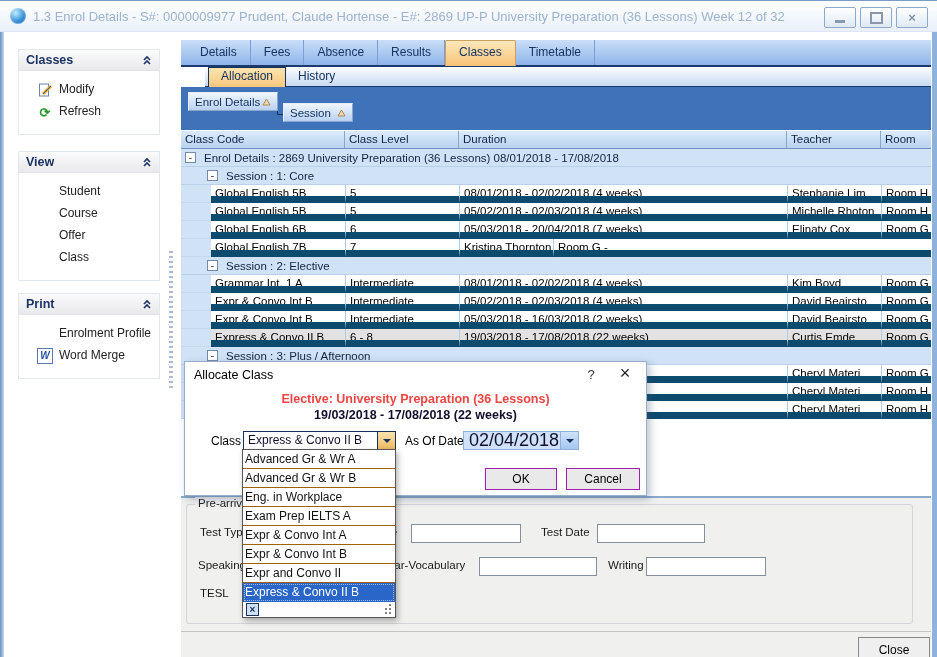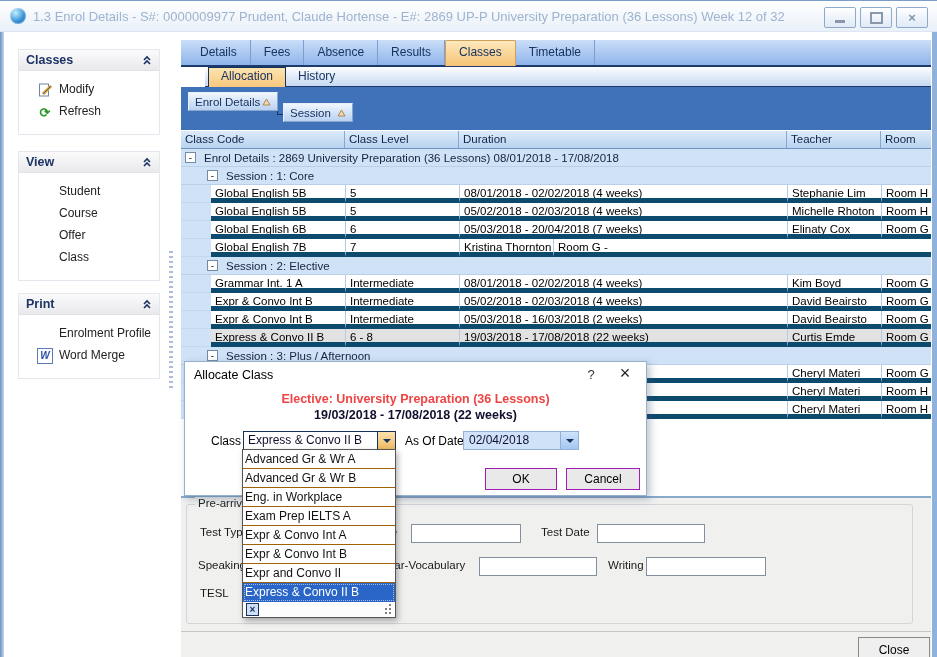--- a/index.html
+++ b/index.html
@@ -56,21 +56,21 @@
   .hc{padding-left:4px;line-height:16px;border-right:1px solid #86a9d2;box-sizing:border-box;overflow:hidden;white-space:nowrap;}
   .hc1{width:164px;} .hc2{width:114px;} .hc3{width:328px;} .hc4{width:94px;} .hc5{flex:1;border-right:none;}
   .gridbody{position:absolute;left:0;top:109px;right:0;height:347px;background:#fff;border-bottom:2px solid #88aacc;}
   .g1,.g2{height:18px;background:#cfe2f6;border-bottom:1px solid #bad0e8;display:flex;align-items:center;
           font-size:11.5px;color:#15233f;box-sizing:border-box;}
   .exp{width:11px;height:11px;border:1px solid #738aa8;background:#fff;font-size:10px;line-height:9px;text-align:center;
        color:#333;margin-right:8px;flex:none;box-sizing:border-box;}
   .g1 .exp{margin-left:4px;} .g2 .exp{margin-left:26px;}
   .drow{height:18px;display:flex;font-size:11.5px;color:#000;box-sizing:border-box;}
   .gut{width:30px;background:#cfe2f6;border-bottom:1px solid #c6d8ee;box-sizing:border-box;flex:none;}
-  .dc{border-right:1px solid #b4cbe4;border-bottom:5px solid #0c4a6e;padding-left:4px;line-height:17px;
+  .dc{border-right:1px solid #b4cbe4;border-bottom:7px solid #0c4a6e;padding-left:4px;line-height:17px;
       overflow:hidden;white-space:nowrap;box-sizing:border-box;flex:none;}
   .c1{width:135px;} .c2{width:114px;} .c3{width:328px;} .c4{width:94px;} .c5{flex:1;border-right:none;}
   .drow.selected .dc{background:#e2e2e2;}
   
   .bottompanel{position:absolute;left:0;right:0;top:458px;bottom:0;background:#f0f0ef;}
   .groupbox{position:absolute;left:5px;top:6px;width:725px;height:118px;border:1px solid #d5d5d9;border-radius:3px;}
   .gb-caption{position:absolute;left:8px;top:-8px;background:#f0f0ef;padding:0 3px;font-size:11.5px;color:#222;}
   .flabel{position:absolute;font-size:11.5px;color:#1a1a1a;white-space:nowrap;}
   .inp{position:absolute;height:19px;background:#fff;border:1px solid #828f9c;box-sizing:border-box;}
   .sep{position:absolute;left:0;right:0;top:133px;height:1px;background:#c4c4c4;}
@@ -84,21 +84,21 @@
   .dlg-close{position:absolute;right:12px;top:1px;font-size:18px;color:#222;width:18px;text-align:center;}
   .dlg-h1{position:absolute;left:0;right:0;top:30px;text-align:center;font-weight:bold;font-size:12.5px;color:#ef4444;}
   .dlg-h2{position:absolute;left:0;right:0;top:46px;text-align:center;font-weight:bold;font-size:12.5px;color:#10102e;}
   .dlg-label{position:absolute;font-size:12px;color:#000;}
   .combo{position:absolute;left:58px;top:69px;width:153px;height:19px;border:1px solid #16325c;background:#fff;
          font-size:12px;line-height:17px;padding-left:4px;color:#10102e;box-sizing:border-box;}
   .combo-btn{position:absolute;right:0;top:0;bottom:0;width:17px;background:linear-gradient(#fbe3ae,#eeb964);
              border-left:1px solid #16325c;display:flex;align-items:center;justify-content:center;}
   .arrow{width:0;height:0;border-left:4px solid transparent;border-right:4px solid transparent;border-top:4px solid #16325c;}
   .datecombo{position:absolute;left:278px;top:69px;width:116px;height:19px;border:1px solid #8fb0d8;background:#cfe2f8;
-             font-size:12px;line-height:17px;padding-left:5px;color:#10102e;box-sizing:border-box;}
+             font-size:18px;line-height:17px;padding-left:5px;color:#10102e;box-sizing:border-box;}
   .date-btn{position:absolute;right:0;top:0;bottom:0;width:17px;background:linear-gradient(#cfe2fa,#a5c7f0);
             border-left:1px solid #8fb0d8;display:flex;align-items:center;justify-content:center;}
   .dbtn{position:absolute;background:#e9e9e9;border:1px solid #a21caf;font-size:12px;text-align:center;
         line-height:20px;color:#000;height:22px;box-sizing:border-box;}
   .ok{left:300px;top:106px;width:72px;} .cancel{left:381px;top:106px;width:74px;}
   
   .ddlist{position:absolute;left:242px;top:448px;width:152px;z-index:30;background:#fff;border:1px solid #565656;
           box-shadow:2px 3px 6px rgba(0,0,0,.3);box-sizing:content-box;}
   .ditem{height:19px;line-height:18px;padding-left:2px;font-size:12px;color:#111;border-bottom:1px solid #a16207;
          box-sizing:border-box;overflow:hidden;white-space:nowrap;}

